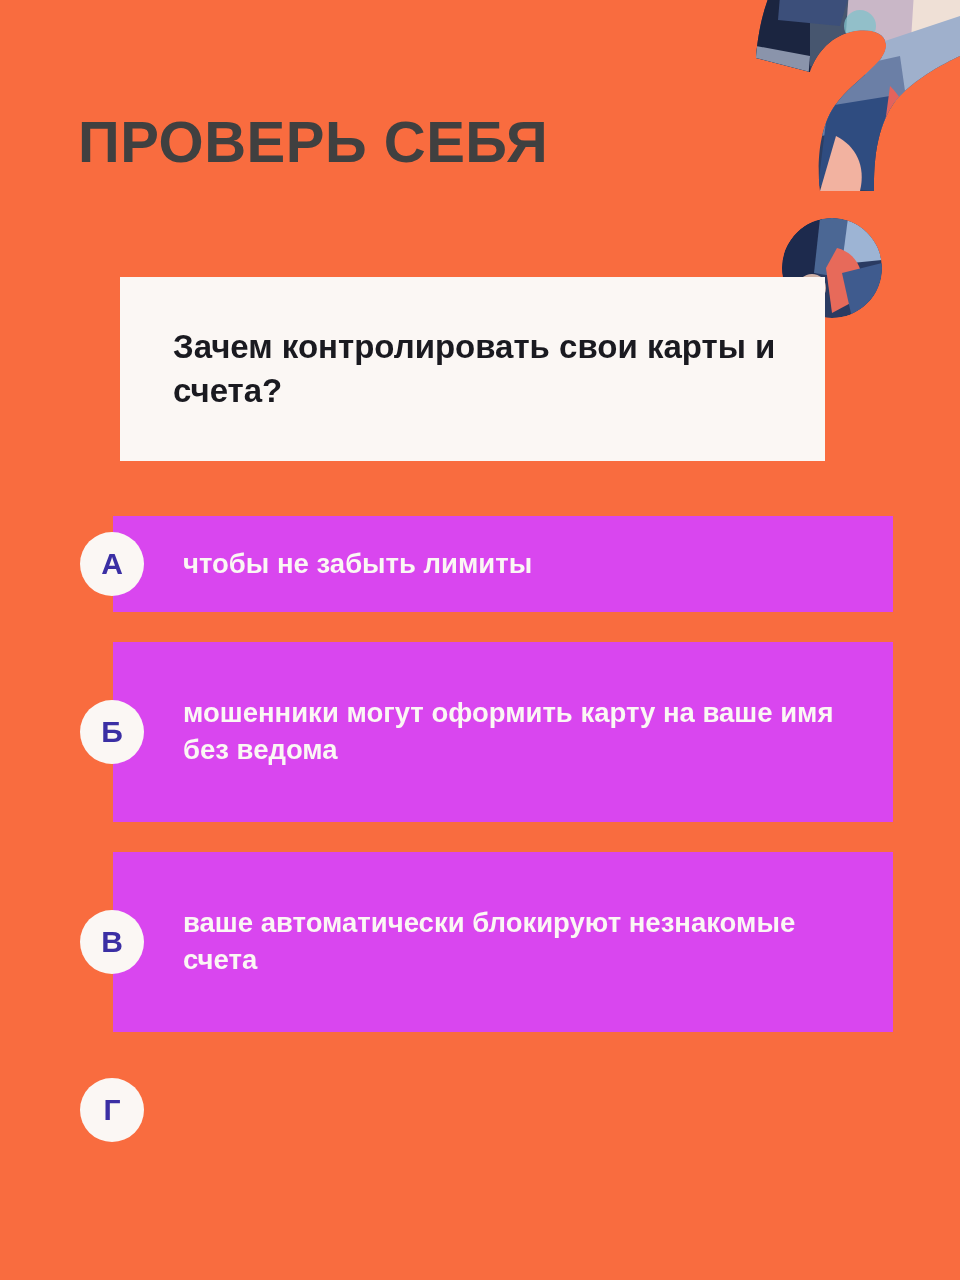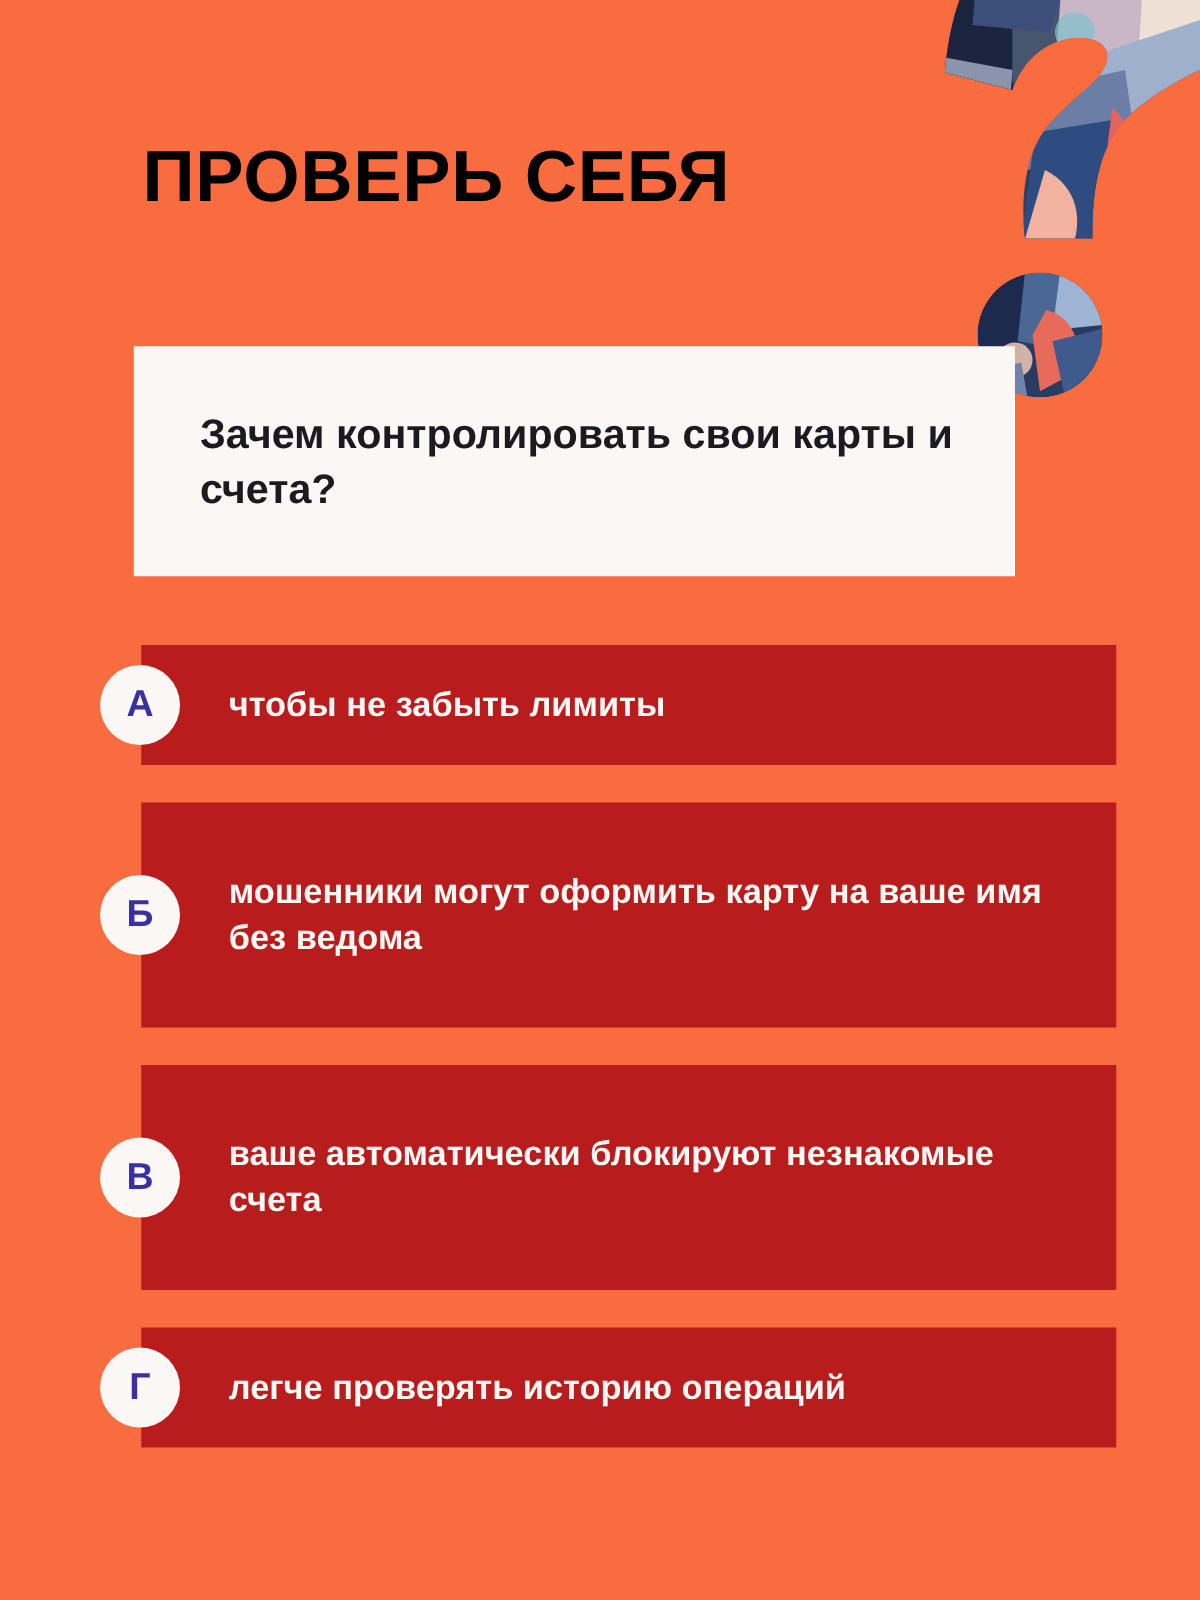--- a/index.html
+++ b/index.html
@@ -43,30 +43,29 @@
 
   
   .title {
     position: absolute;
     left: 78px;
     top: 112px;
     font-size: 58px;
     line-height: 1.05;
     font-weight: bold;
     letter-spacing: 0.5px;
-    color: #000000;
+    color: #404040;
     text-transform: uppercase;
     font-family: "Liberation Sans", sans-serif;
-    margin-left: 36px;
   }
 
   
   .question-card {
     position: absolute;
-    left: 107px;
+    left: 120px;
     top: 277px;
     width: 705px;
     height: 184px;
     background: #fbf7f4;
     display: flex;
     align-items: center;
   }
   .question-text {
     padding-left: 53px;
     padding-right: 30px;
@@ -90,21 +89,21 @@
   }
   .answer.tall {
     height: 180px;
   }
   .answer-bar {
     position: absolute;
     left: 113px;
     right: 67px;
     top: 0;
     bottom: 0;
-    background: #b91c1c;
+    background: #d946ef;
     display: flex;
     align-items: center;
   }
   .answer-label {
     padding-left: 70px;
     padding-right: 26px;
     color: #fbf7f4;
     font-size: 27.5px;
     line-height: 1.33;
     font-weight: bold;
@@ -196,19 +195,16 @@
   </div>
 
   <div class="answer tall">
     <div class="answer-bar">
       <div class="answer-label">ваше автоматически блокируют незнакомые счета</div>
     </div>
     <div class="answer-letter">В</div>
   </div>
 
   <div class="answer">
-    <div class="answer-bar">
-      <div class="answer-label">легче проверять историю операций</div>
-    </div>
     <div class="answer-letter">Г</div>
   </div>
 
 </div>
 
 </body></html>

